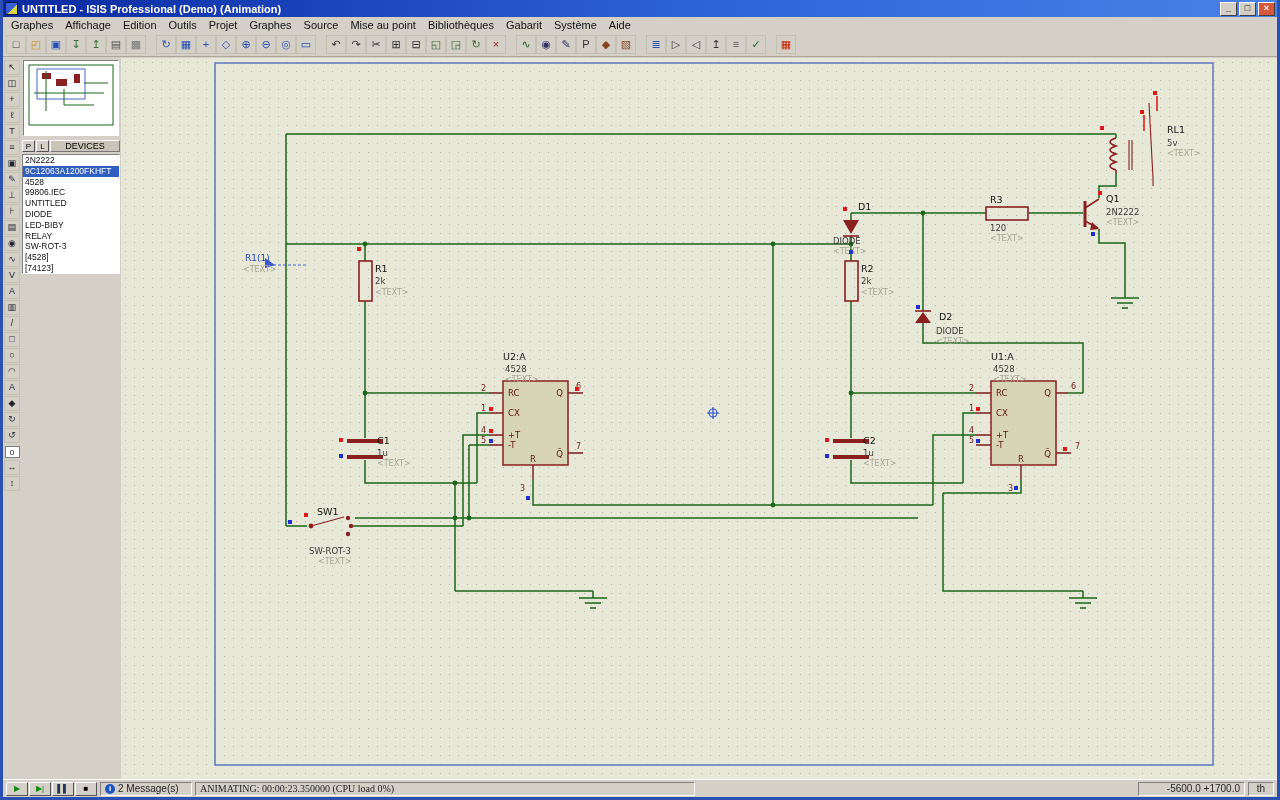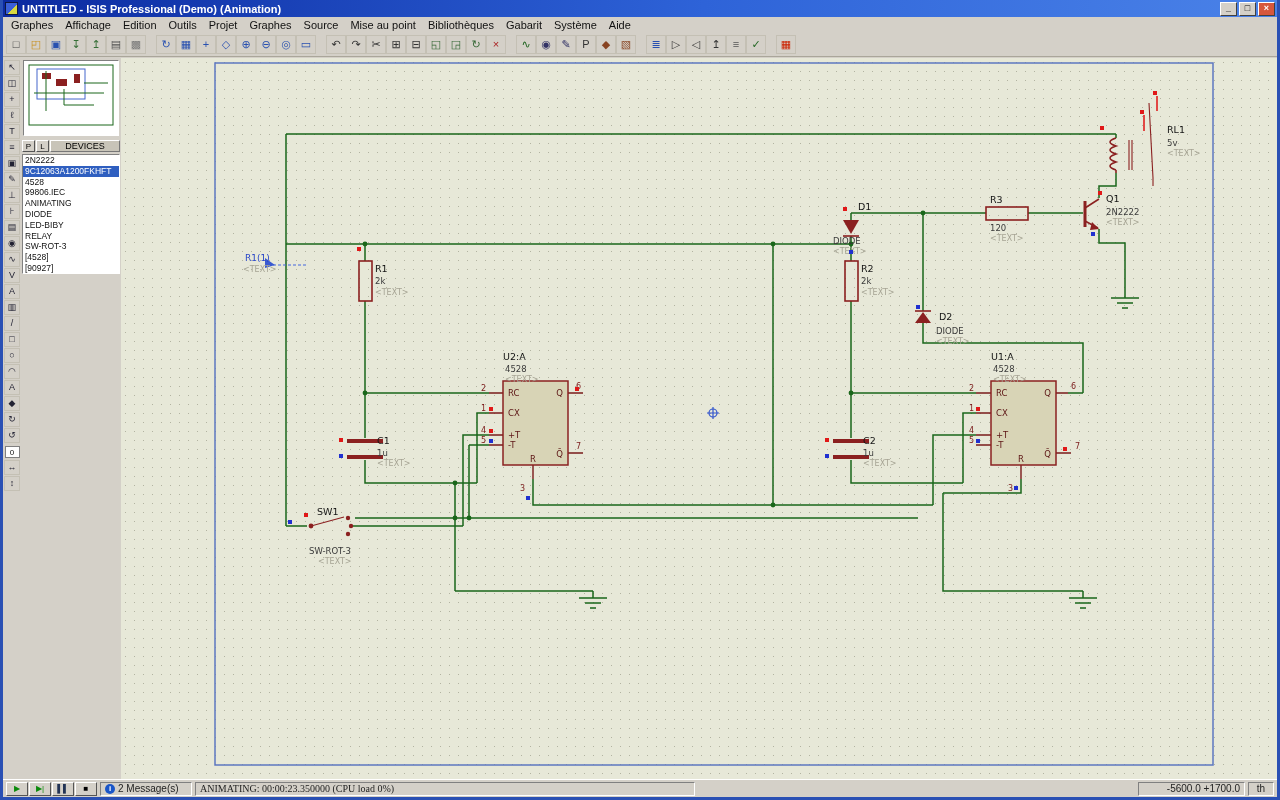--- a/index.html
+++ b/index.html
@@ -212,27 +212,27 @@
       <div class="devhead">
         <button class="minibtn">P</button>
         <button class="minibtn">L</button>
         <span class="devtitle">DEVICES</span>
       </div>
       <div class="devlist">
           <div class="devitem">2N2222</div>
           <div class="devitem selected">9C12063A1200FKHFT</div>
           <div class="devitem">4528</div>
           <div class="devitem">99806.IEC</div>
-          <div class="devitem">ANIMATING</div>
+          <div class="devitem">UNTITLED</div>
           <div class="devitem">DIODE</div>
           <div class="devitem">LED-BIBY</div>
           <div class="devitem">RELAY</div>
           <div class="devitem">SW-ROT-3</div>
           <div class="devitem">[4528]</div>
-          <div class="devitem">[90927]</div>
+          <div class="devitem">[74123]</div>
         </div>
     </div>
 
     <div class="canvas">
       <svg class="schem" width="1156" height="722" viewBox="0 0 1156 722">
 
         <rect x="94" y="5" width="998" height="702" class="frame"></rect>
 
         <path class="wire" d="M165,76 H995 M165,76 V468 M165,186 H730 M244,186 V203 M244,243 V335 H368 M244,335 V380 M244,402 V425 H356 M334,425 V533 M334,533 H472 M356,425 V355 H368 M165,468 H186 M234,460 H797 M230,468 H342 M342,468 V377 H368 M348,387 H368 M348,387 V460 M412,421 V447 H812 M652,186 V447 M812,447 V377 H855 M730,155 V162 M730,178 V186 M730,155 H865 M907,155 H962 M802,155 V253 M802,265 V285 H962 V335 M947,335 H962 M730,186 V203 M730,243 V380 M730,335 H855 M730,402 V425 H842 M842,425 V355 H855 M900,421 V435 H822 M822,435 V533 H962 M978,140 V128 H995 V115 M978,171 V185 H1004 V233 M995,76 V80"></path>
 

